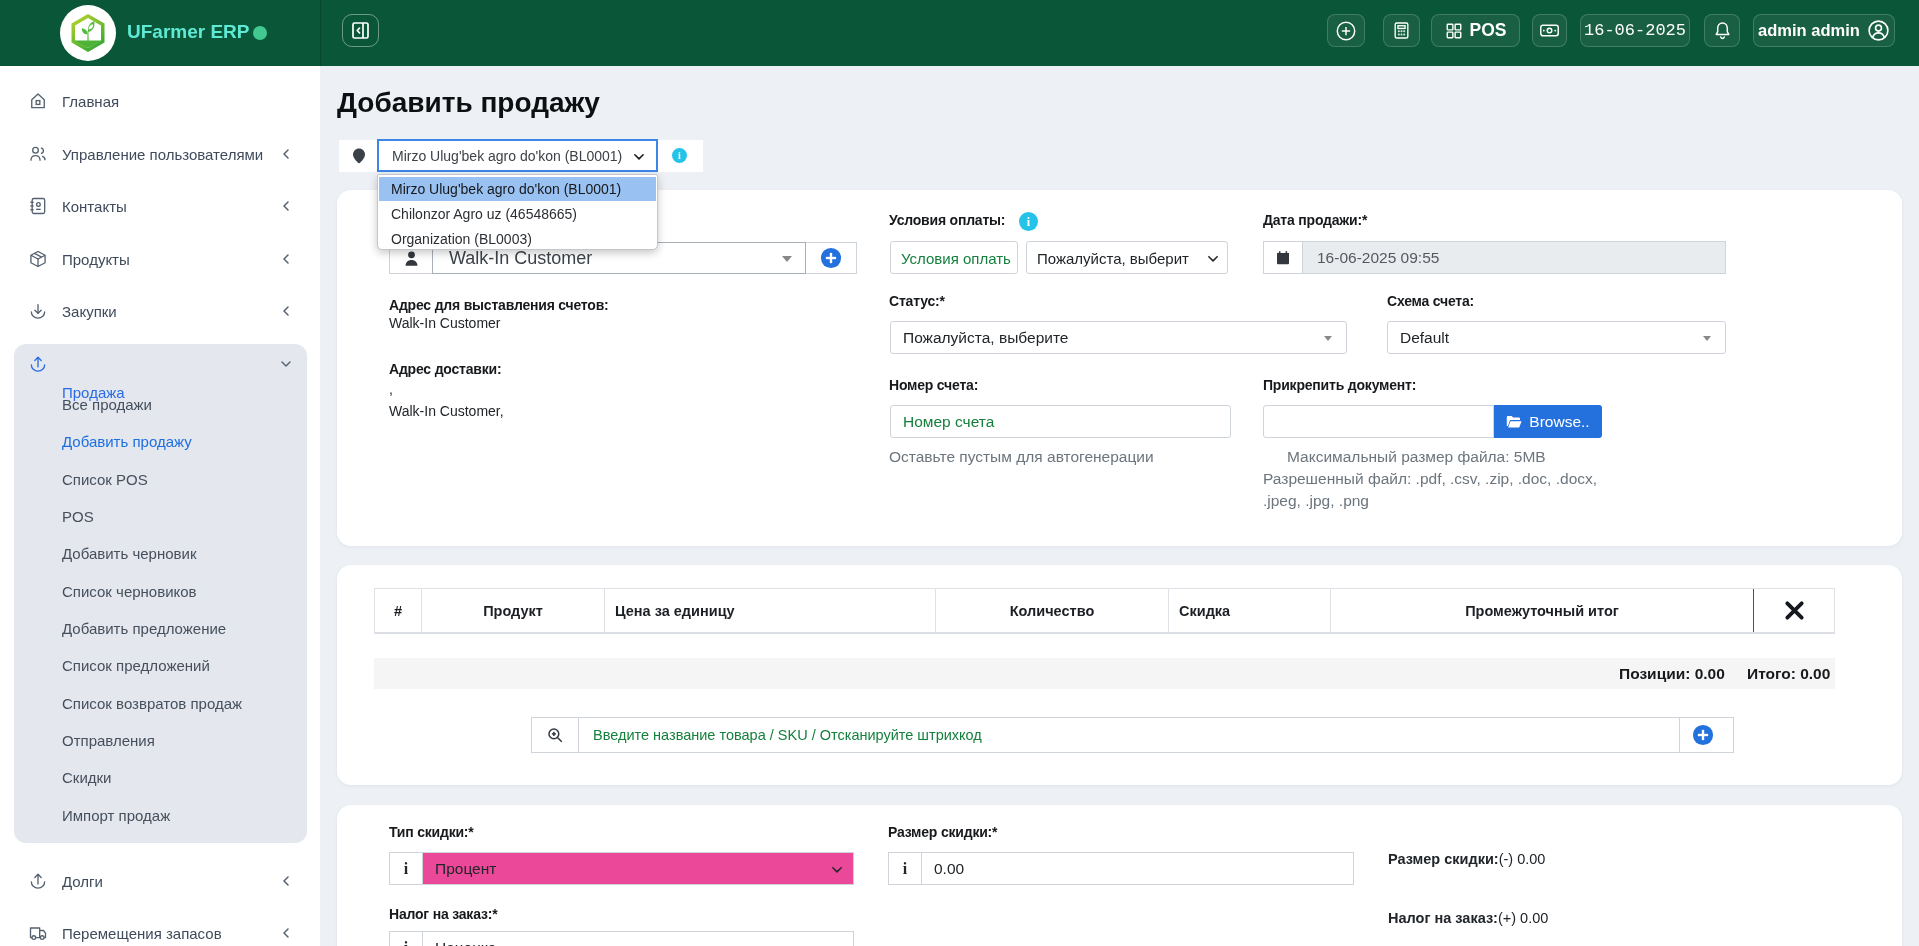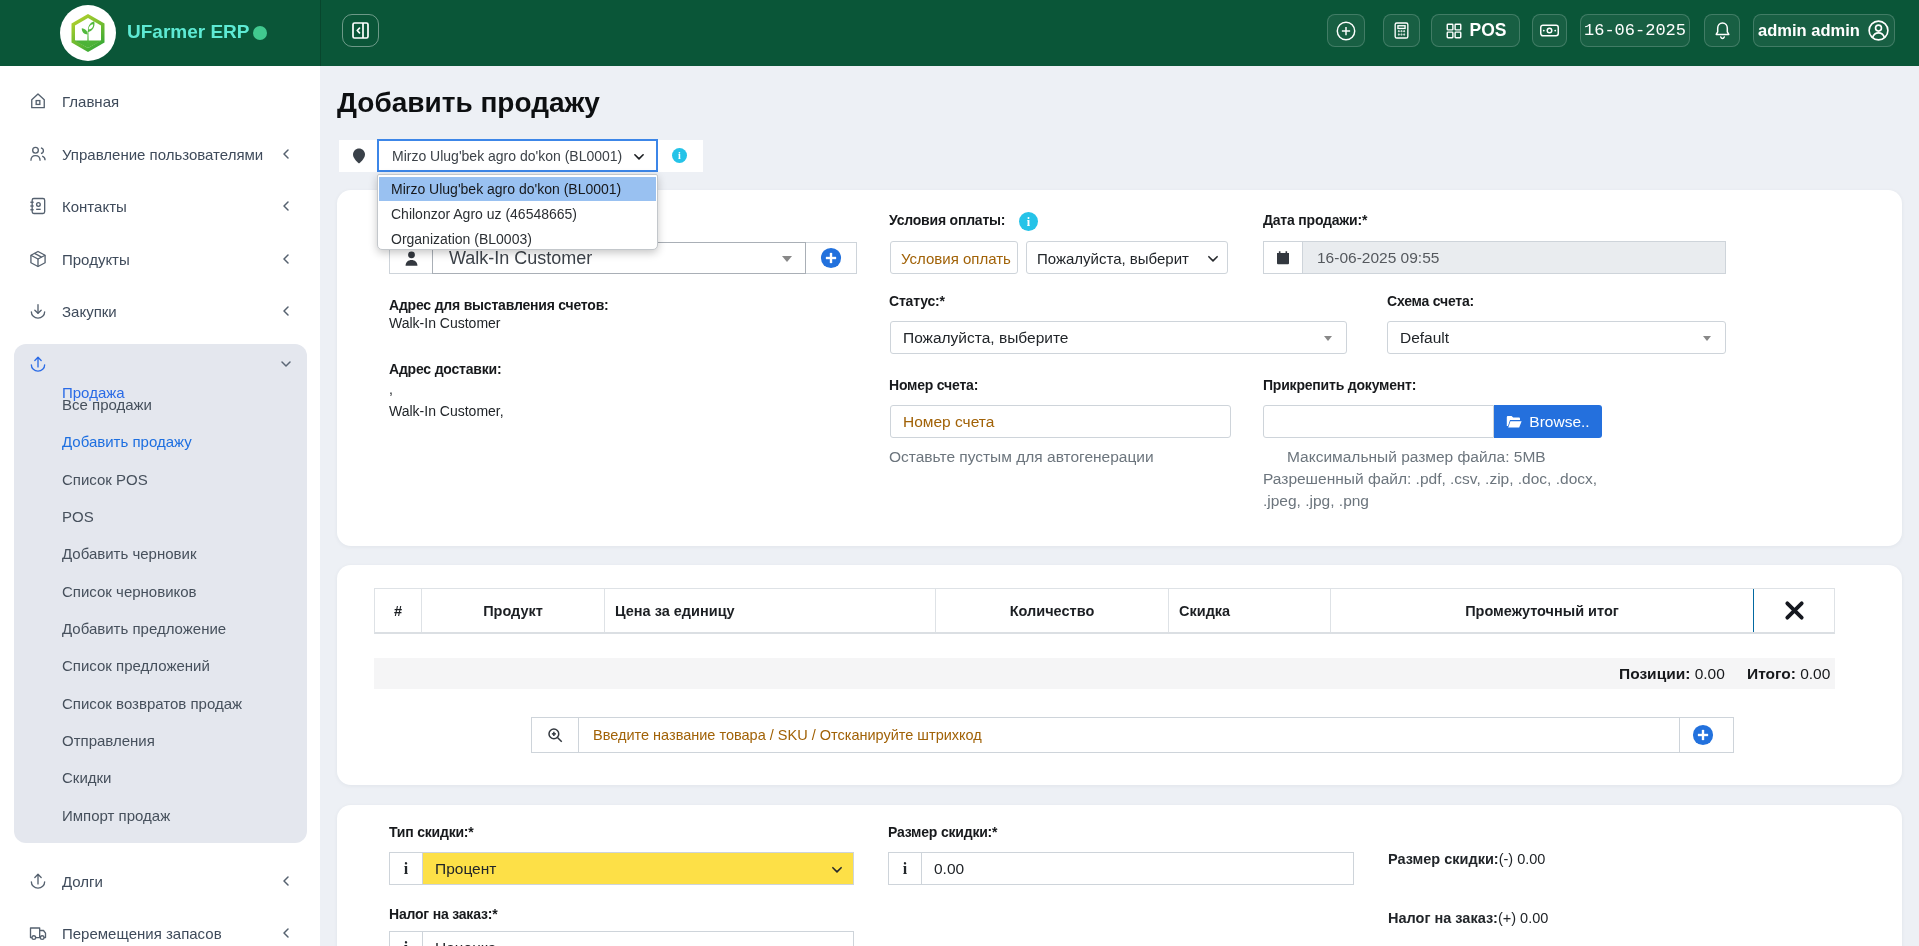--- a/index.html
+++ b/index.html
@@ -21,21 +21,21 @@
 .mitem .ch { position:absolute; right:28px; top:50%; transform:translateY(-50%); width:12px; height:12px; }
 .sub { position:absolute; left:62px; font-size:15px; color:#46505c; white-space:nowrap; }
 #grp { position:absolute; left:14px; top:277.5px; width:293px; height:499.5px; background:#e4e7ee; border-radius:12px; }
 
 .card { position:absolute; background:#fff; border-radius:14px; box-shadow:0 1px 4px rgba(40,50,70,.06); }
 h1.title { position:absolute; left:337px; top:87px; font-size:28px; color:#0d0f11; font-weight:bold; }
 label.b { position:absolute; font-size:14px; letter-spacing:-0.2px; font-weight:bold; color:#17191c; white-space:nowrap; }
 .txt { position:absolute; font-size:14px; color:#212529; white-space:nowrap; }
 .muted { position:absolute; font-size:15.5px; color:#6c757d; white-space:nowrap; }
 .ctl { position:absolute; background:#fff; border:1px solid #ced4da; border-radius:3px; }
-.ph { color:#a16207; }
+.ph { color:#15803d; }
 </style>
 </head>
 <body>
 <div id="app">
   <div id="nav">
     <div class="brand">
       <svg width="56" height="56" viewBox="0 0 56 56">
         <defs>
             <linearGradient id="hx" x1="0" y1="0" x2="0.6" y2="1">
           <stop offset="0" stop-color="#c3d62b"></stop>
@@ -315,21 +315,21 @@
     <div style="width:233px; border-right:1px solid #dee2e6; display:flex; align-items:center; justify-content:center;">Количество</div>
     <div style="width:162px; border-right:1px solid #dee2e6; display:flex; align-items:center; padding-left:10px;">Скидка</div>
     <div style="width:423px; border-right:1px solid #0369a1; display:flex; align-items:center; justify-content:center;">Промежуточный итог</div>
     <div style="flex:1; display:flex; align-items:center; justify-content:center;">
       <svg width="23" height="23" viewBox="0 0 24 24" fill="none" stroke="#15181f" stroke-width="4" stroke-linecap="round">
           <line x1="4.5" y1="4.5" x2="19.5" y2="19.5"></line>
           <line x1="19.5" y1="4.5" x2="4.5" y2="19.5"></line>
         </svg>
     </div>
   </div>
-  <div class="abs" style="left:374px; top:658px; width:1461px; height:31px; background:#f5f5f6;">
+  <div class="abs" style="left:374px; top:658px; width:1461px; height:31px; background:#f5f5f6;font-weight:bold;">
     <span style="position:absolute; left:1245px; top:50%; transform:translateY(-50%); font-size:15.5px; color:#17191c;"><b>Позиции:</b> 0.00</span>
     <span style="position:absolute; left:1373px; top:50%; transform:translateY(-50%); font-size:15.5px; color:#17191c;"><b>Итого:</b> 0.00</span>
   </div>
   <div class="abs" style="left:531px; top:717px; width:1203px; height:36px; display:flex;">
     <div style="width:47px; background:#fff; border:1px solid #ced4da; border-right:none; display:flex; align-items:center; justify-content:center;">
       <svg width="18" height="18" viewBox="0 0 24 24" fill="none" stroke="#33383f" stroke-width="2">
           <circle cx="10.5" cy="10.5" r="6.5"></circle>
           <line x1="15.3" y1="15.3" x2="21" y2="21"></line>
           <line x1="10.5" y1="7.8" x2="10.5" y2="13.2"></line>
           <line x1="7.8" y1="10.5" x2="13.2" y2="10.5"></line>
@@ -344,21 +344,21 @@
           <line x1="12" y1="6.4" x2="12" y2="17.6" stroke="#fff" stroke-width="2.6"></line>
           <line x1="6.4" y1="12" x2="17.6" y2="12" stroke="#fff" stroke-width="2.6"></line>
         </svg>
     </div>
   </div>
 
   <div class="card" style="left:337px; top:805px; width:1565px; height:200px;"></div>
   <label class="b" style="left:389px; top:824px;">Тип скидки:*</label>
   <div class="abs" style="left:389px; top:852px; width:465px; height:33px; display:flex;">
     <div style="width:33px; background:#fff; border:1px solid #ced4da; border-right:none; display:flex; align-items:center; justify-content:center; font-family:'Liberation Serif'; font-weight:bold; font-size:16px; color:#23272b;">i</div>
-    <div style="flex:1; background:#fde047; border:1px solid #ced4da; position:relative;">
+    <div style="flex:1; background:#ec4899; border:1px solid #ced4da; position:relative;">
       <span style="position:absolute; left:12px; top:50%; transform:translateY(-50%); font-size:15.5px; color:#212529;">Процент</span>
       <svg style="position:absolute; right:10px; top:11px;" width="12" height="12" viewBox="0 0 13 13" fill="none" stroke="#26292d" stroke-width="1.7">
           <path d="M2 4 L6.5 8.5 L11 4" stroke-linecap="round" stroke-linejoin="round"></path>
         </svg>
     </div>
   </div>
   <label class="b" style="left:888px; top:824px;">Размер скидки:*</label>
   <div class="abs" style="left:888px; top:852px; width:466px; height:33px; display:flex;">
     <div style="width:33px; background:#fff; border:1px solid #ced4da; border-right:none; display:flex; align-items:center; justify-content:center; font-family:'Liberation Serif'; font-weight:bold; font-size:16px; color:#23272b;">i</div>
     <div style="flex:1; background:#fff; border:1px solid #ced4da; position:relative;">

